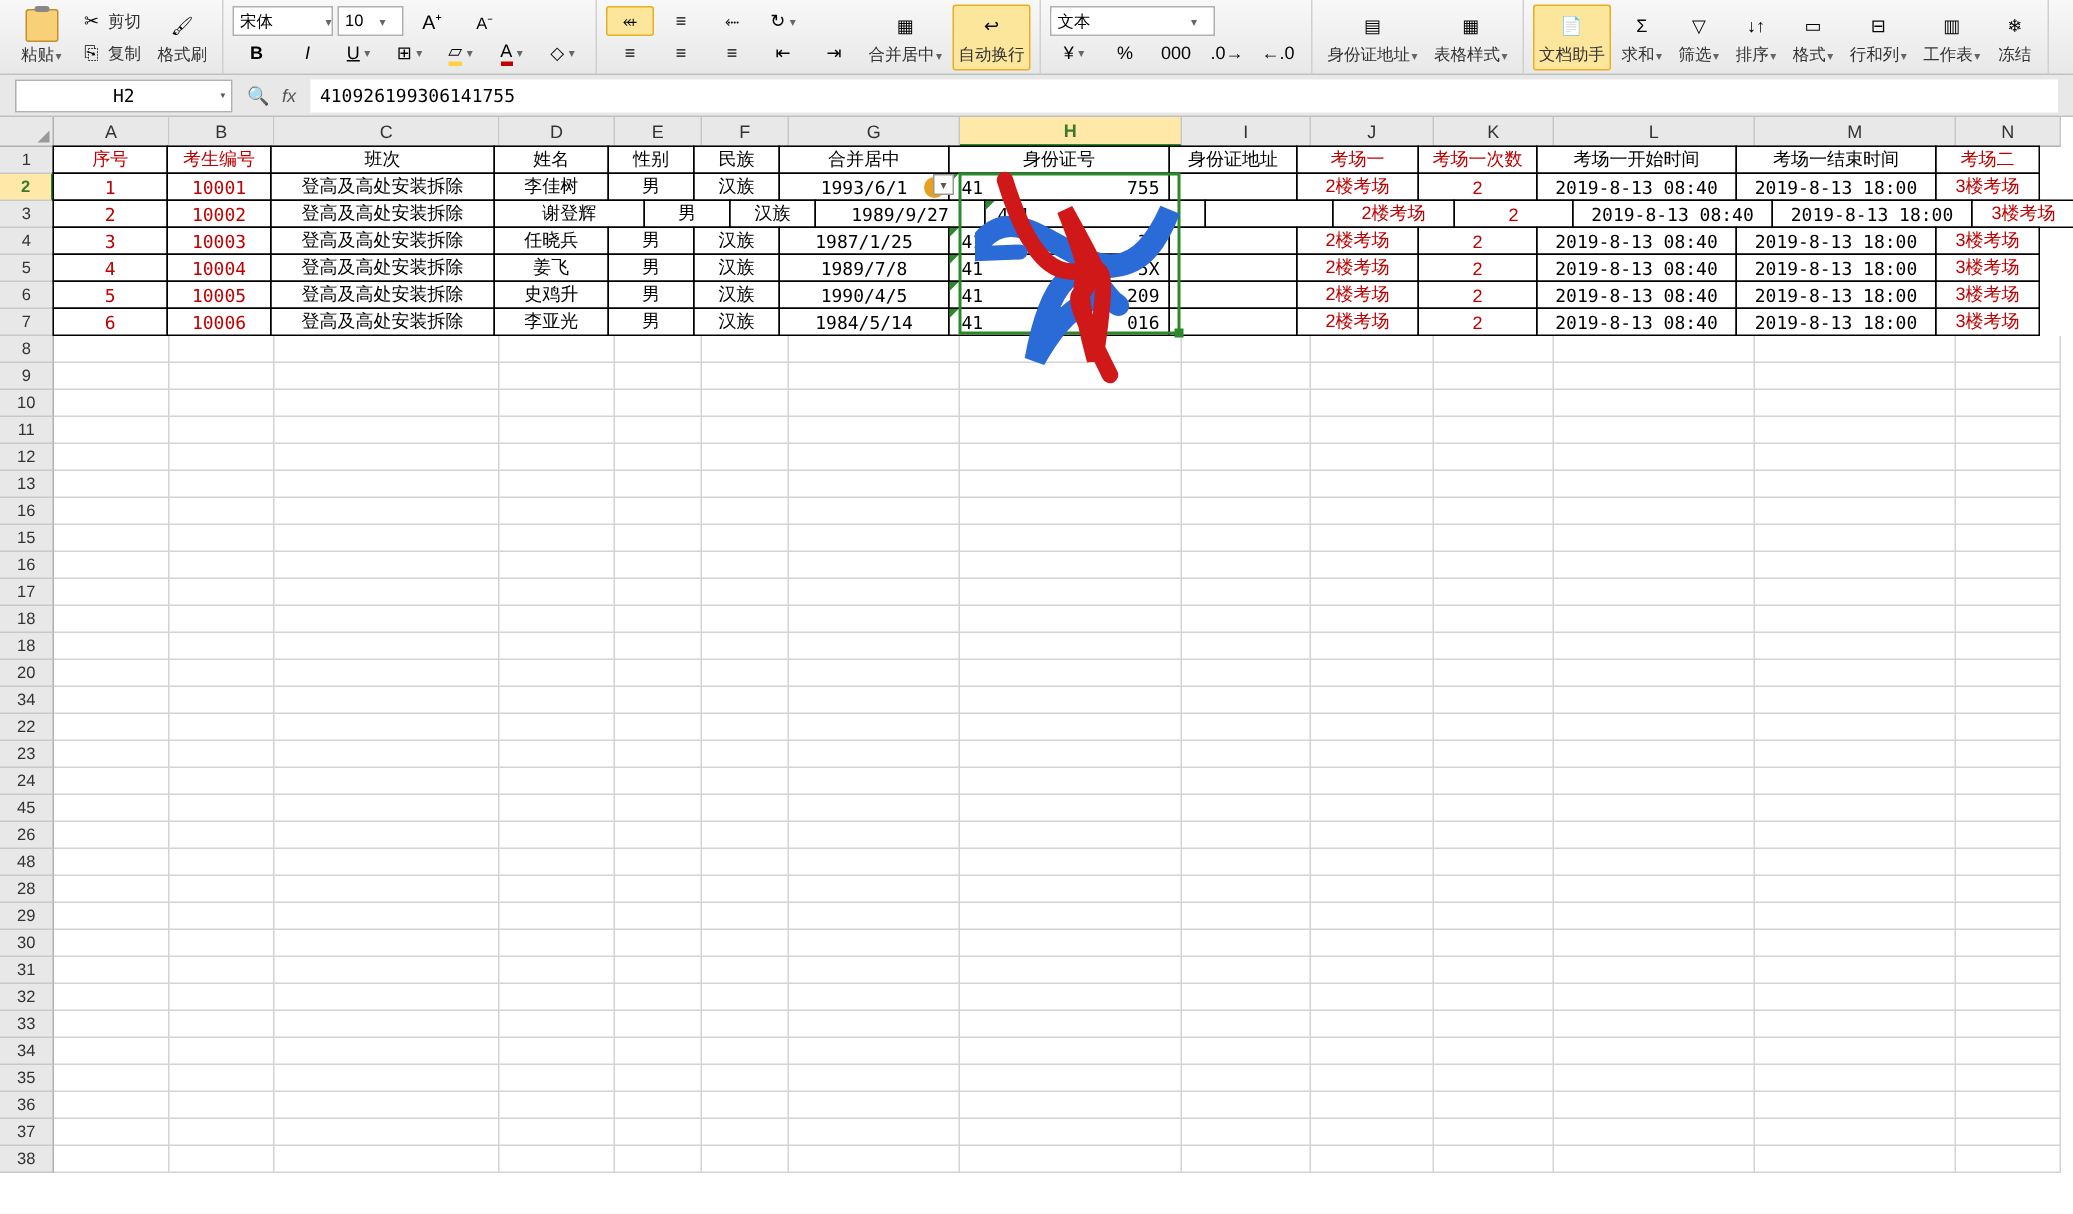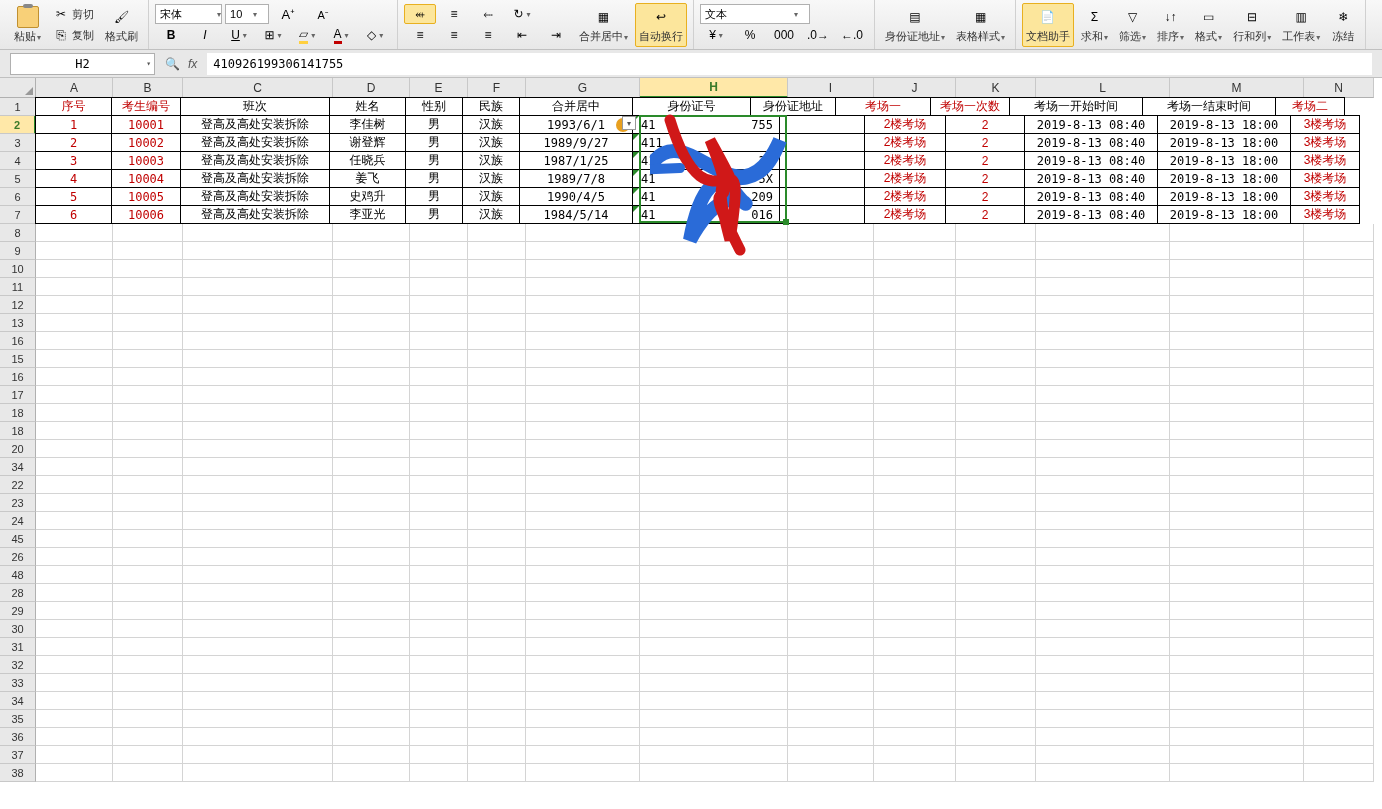--- a/index.html
+++ b/index.html
@@ -323,23 +323,23 @@
     </div>
   <div class="cells" id="cells">
       <div class="row">
         <div class="cell border-all redh" style="width: 77px;">序号</div>
         <div class="cell border-all redh" style="width: 70px;">考生编号</div>
         <div class="cell border-all header-row" style="width: 150px;">班次</div>
         <div class="cell border-all header-row" style="width: 77px;">姓名</div>
         <div class="cell border-all header-row" style="width: 58px; text-align: right;">性别</div>
         <div class="cell border-all header-row" style="width: 58px;">民族</div>
         <div class="cell border-all header-row" style="width: 114px;">合并居中</div>
-        <div class="cell border-all header-row" style="width: 119px;">身份证号</div>
+        <div class="cell border-all header-row" style="width: 148px;">身份证号</div>
         <div class="cell border-all header-row" style="width: 86px;">身份证地址</div>
-        <div class="cell border-all redh" style="width: 96px;">考场一</div>
+        <div class="cell border-all redh" style="width: 82px;">考场一</div>
         <div class="cell border-all redh" style="width: 80px;">考场一次数</div>
         <div class="cell border-all header-row" style="width: 134px;">考场一开始时间</div>
         <div class="cell border-all header-row" style="width: 134px;">考场一结束时间</div>
         <div class="cell border-all redh" style="width: 70px;">考场二</div>
       </div>
       <div class="row">
         <div class="cell border-all red" style="width: 77px;">1</div>
         <div class="cell border-all red mono" style="width: 70px;">10001</div>
         <div class="cell border-all" style="width: 150px;">登高及高处安装拆除</div>
         <div class="cell border-all" style="width: 77px;">李佳树</div>
@@ -355,21 +355,21 @@
         <div class="cell border-all redh" style="width: 82px;">2楼考场</div>
         <div class="cell border-all redh" style="width: 80px;">2</div>
         <div class="cell border-all mono" style="width: 134px;">2019-8-13 08:40</div>
         <div class="cell border-all mono" style="width: 134px;">2019-8-13 18:00</div>
         <div class="cell border-all redh" style="width: 70px;">3楼考场</div>
       </div>
       <div class="row">
         <div class="cell border-all red" style="width: 77px;">2</div>
         <div class="cell border-all red mono" style="width: 70px;">10002</div>
         <div class="cell border-all" style="width: 150px;">登高及高处安装拆除</div>
-        <div class="cell border-all" style="width: 77px;">谢登辉</div>
+        <div class="cell border-all" style="width: 101px;">谢登辉</div>
         <div class="cell border-all" style="width: 58px;">男</div>
         <div class="cell border-all" style="width: 58px;">汉族</div>
         <div class="cell border-all mono" style="width: 114px;">1989/9/27</div>
         <div class="cell border-all mono" style="width: 148px;">
           <span class="green-tri"></span>
           <span style="position: absolute; left: 8px;">411</span>
           <span style="position: absolute; right: 6px;"></span>
         </div>
         <div class="cell border-all" style="width: 86px;"></div>
         <div class="cell border-all redh" style="width: 82px;">2楼考场</div>

